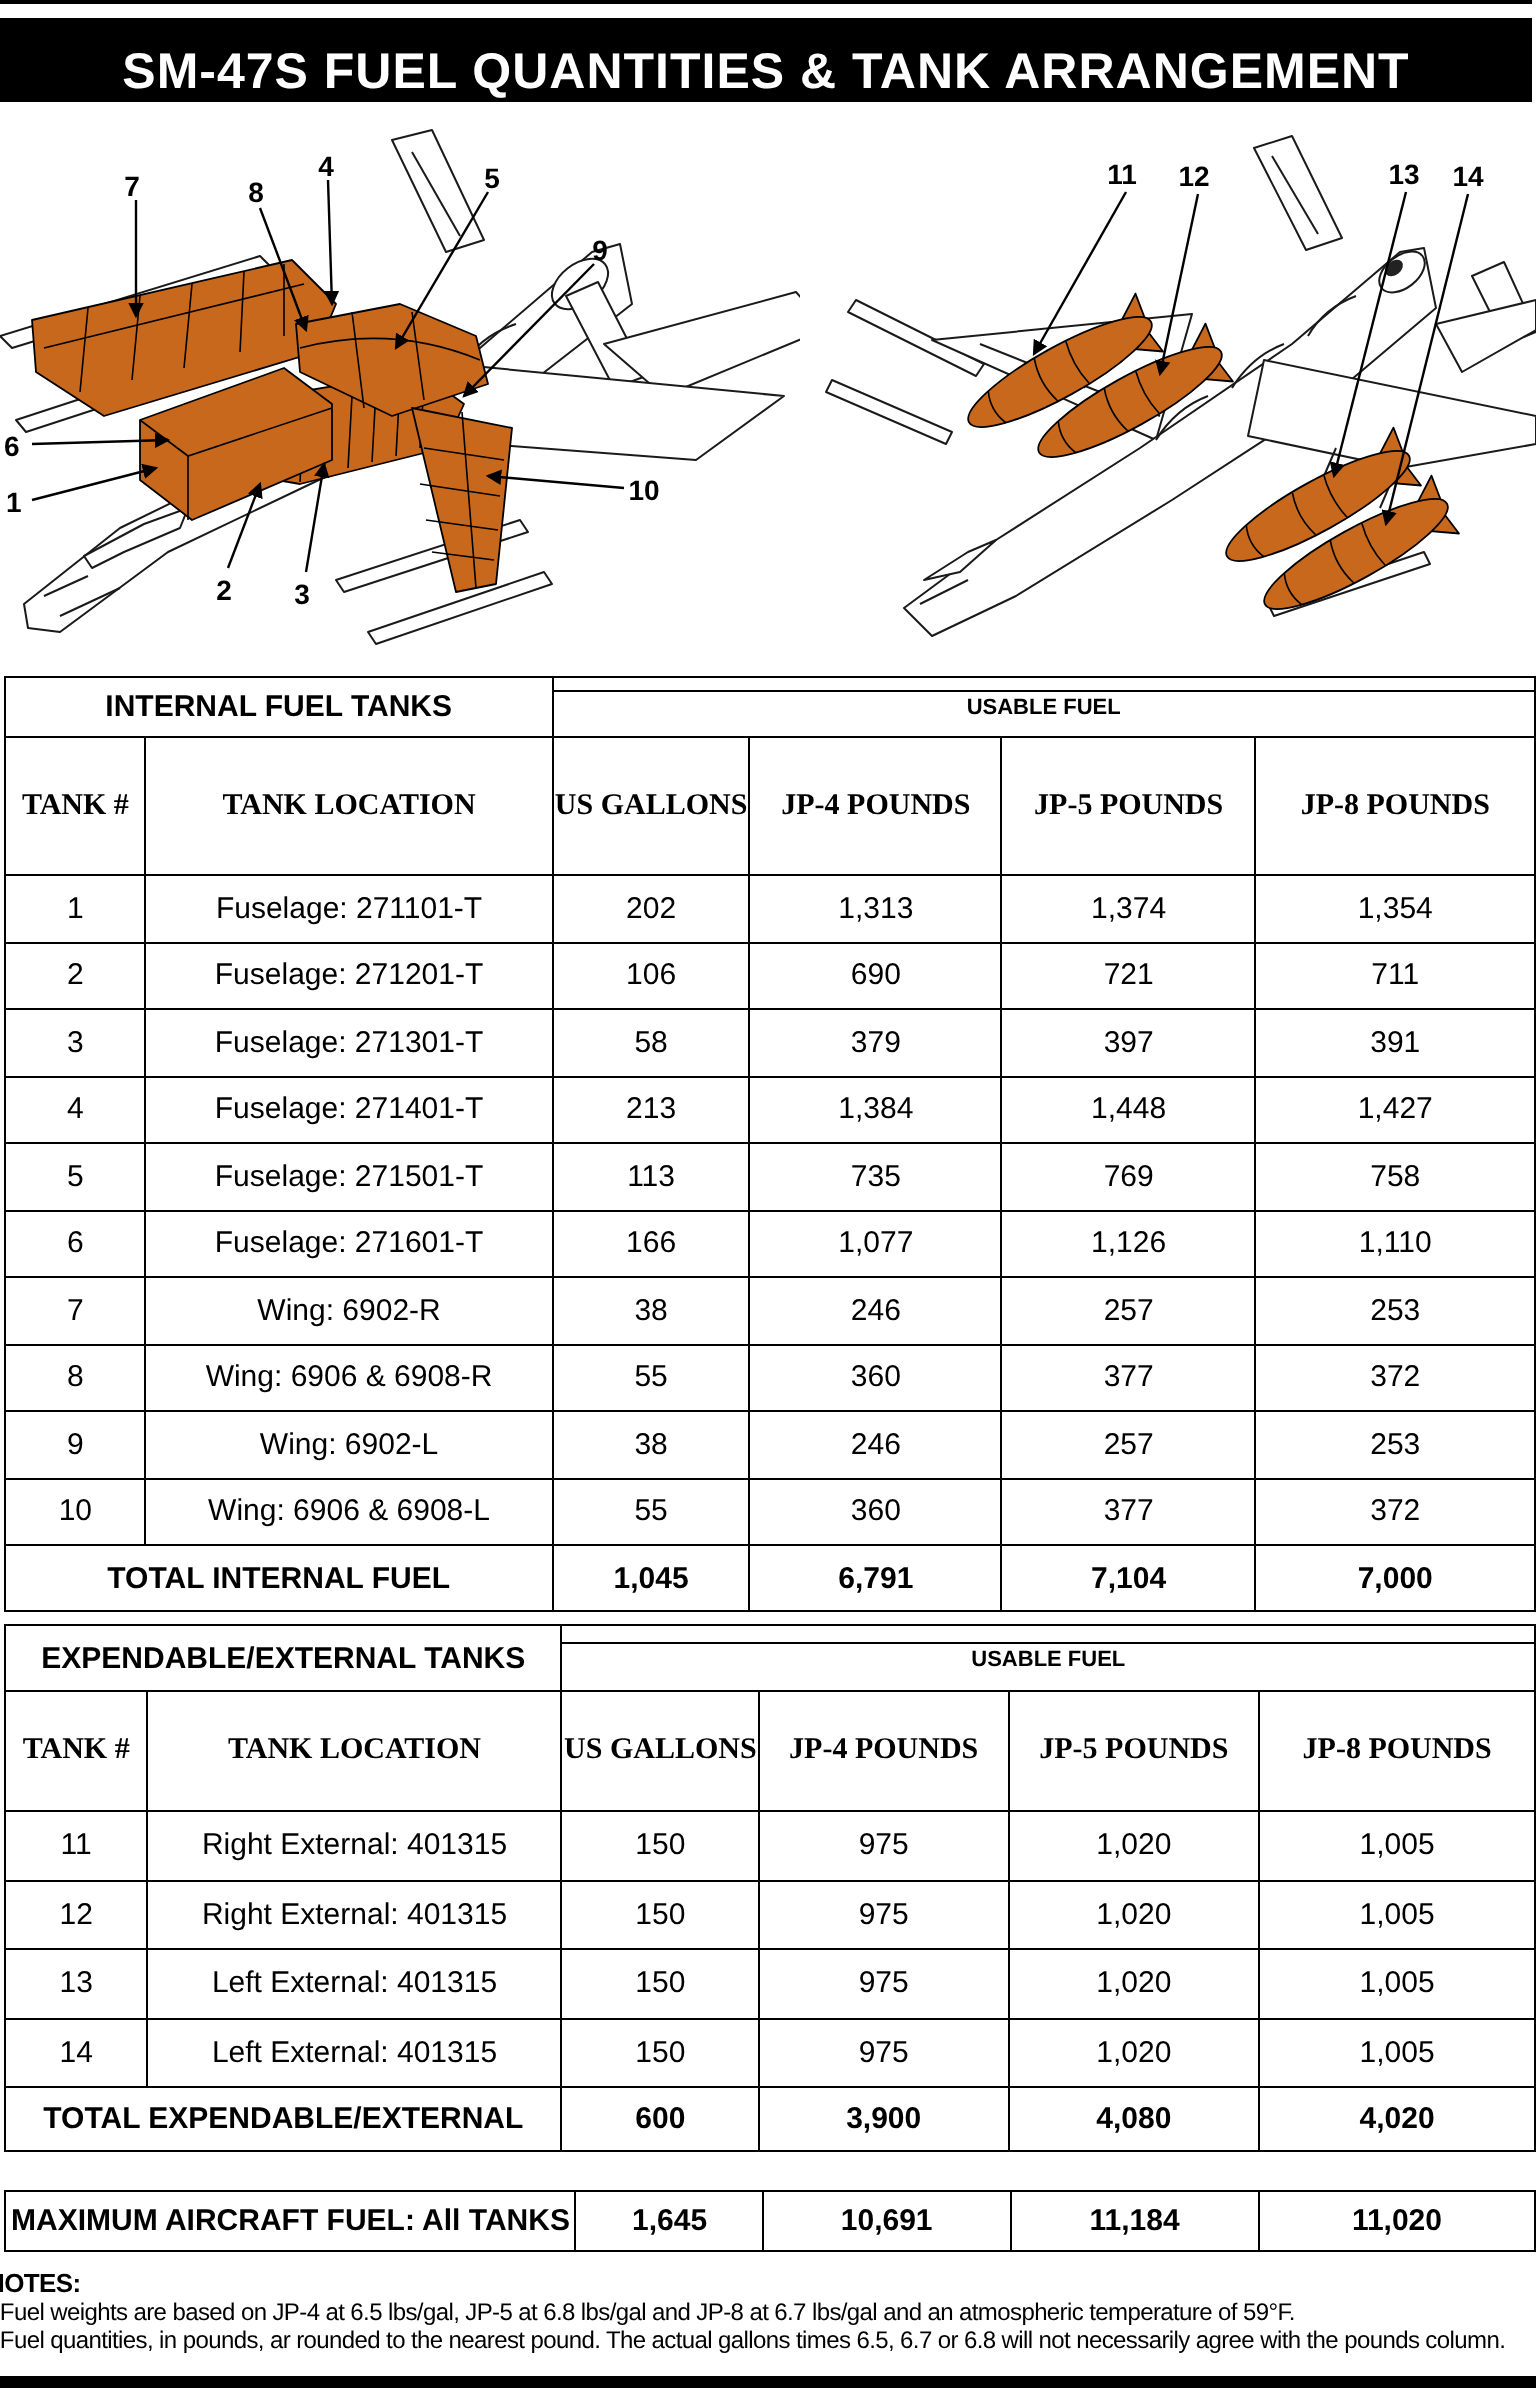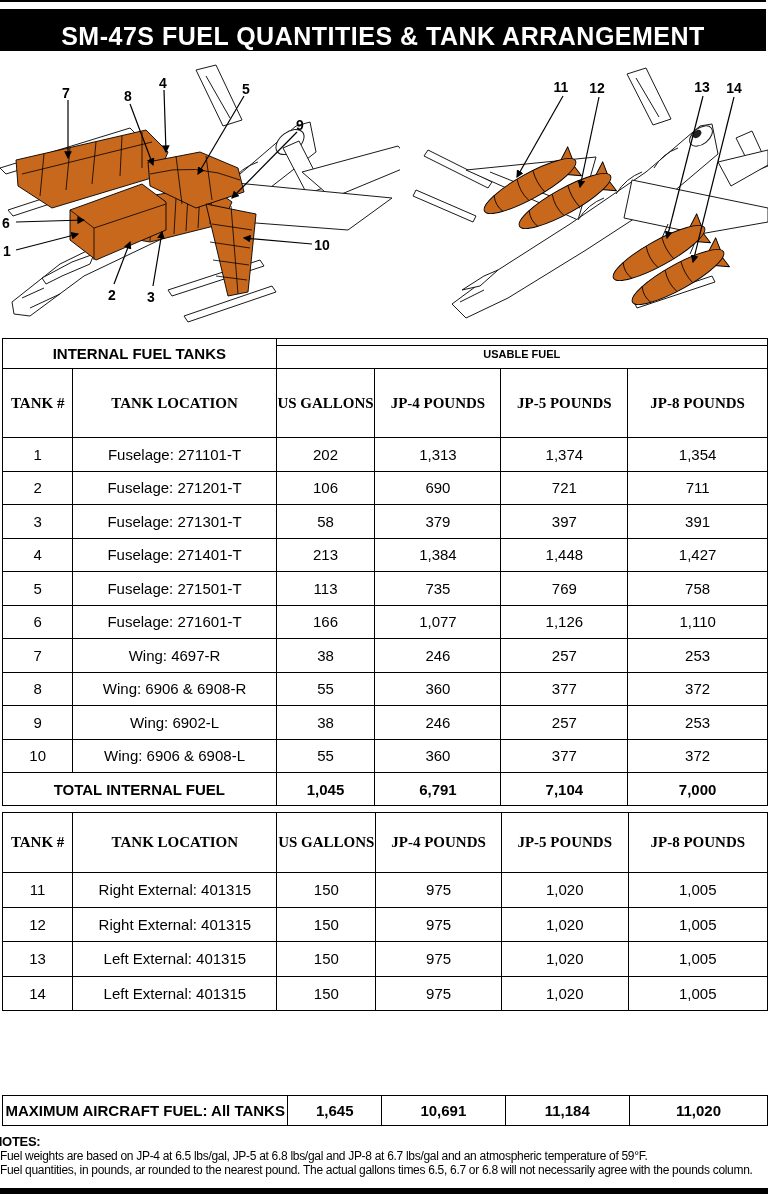--- a/index.html
+++ b/index.html
@@ -270,21 +270,21 @@
     <tr class="r-data-a">
       <td>6</td>
       <td>Fuselage: 271601-T</td>
       <td>166</td>
       <td>1,077</td>
       <td>1,126</td>
       <td>1,110</td>
     </tr>
     <tr class="r-data-a">
       <td>7</td>
-      <td>Wing: 4697-R</td>
+      <td>Wing: 6902-R</td>
       <td>38</td>
       <td>246</td>
       <td>257</td>
       <td>253</td>
     </tr>
     <tr class="r-data-a">
       <td>8</td>
       <td>Wing: 6906 &amp; 6908-R</td>
       <td>55</td>
       <td>360</td>
@@ -320,20 +320,26 @@
   <table class="sheet" id="tbl-external">
     <colgroup>
         <col style="width:73px">
         <col style="width:213px">
         <col style="width:99px">
         <col style="width:131px">
         <col style="width:132px">
         <col style="width:147px">
       </colgroup>
     <tbody>
+        <tr class="r-title-b">
+      <td class="title-cell" colspan="2">EXPENDABLE/EXTERNAL TANKS</td>
+      <td class="usable-td" colspan="4">
+        <div class="usable-inner">USABLE FUEL</div>
+      </td>
+    </tr>
     <tr class="r-head-b">
       <td class="col-header">TANK
 #</td>
       <td class="col-header">TANK
 LOCATION</td>
       <td class="col-header">US
 GALLONS</td>
       <td class="col-header">JP-4
 POUNDS</td>
       <td class="col-header">JP-5
@@ -365,20 +371,27 @@
       <td>1,020</td>
       <td>1,005</td>
     </tr>
     <tr class="r-data-b">
       <td>14</td>
       <td>Left External: 401315</td>
       <td>150</td>
       <td>975</td>
       <td>1,020</td>
       <td>1,005</td>
+    </tr>
+    <tr class="r-total-b">
+      <td class="total-label" colspan="2">TOTAL EXPENDABLE/EXTERNAL</td>
+      <td class="total-val">600</td>
+      <td class="total-val">3,900</td>
+      <td class="total-val">4,080</td>
+      <td class="total-val">4,020</td>
     </tr>
   </tbody>
     </table>
 
   <table class="sheet" id="tbl-max">
     <colgroup>
         <col style="width:73px">
         <col style="width:213px">
         <col style="width:99px">
         <col style="width:131px">

